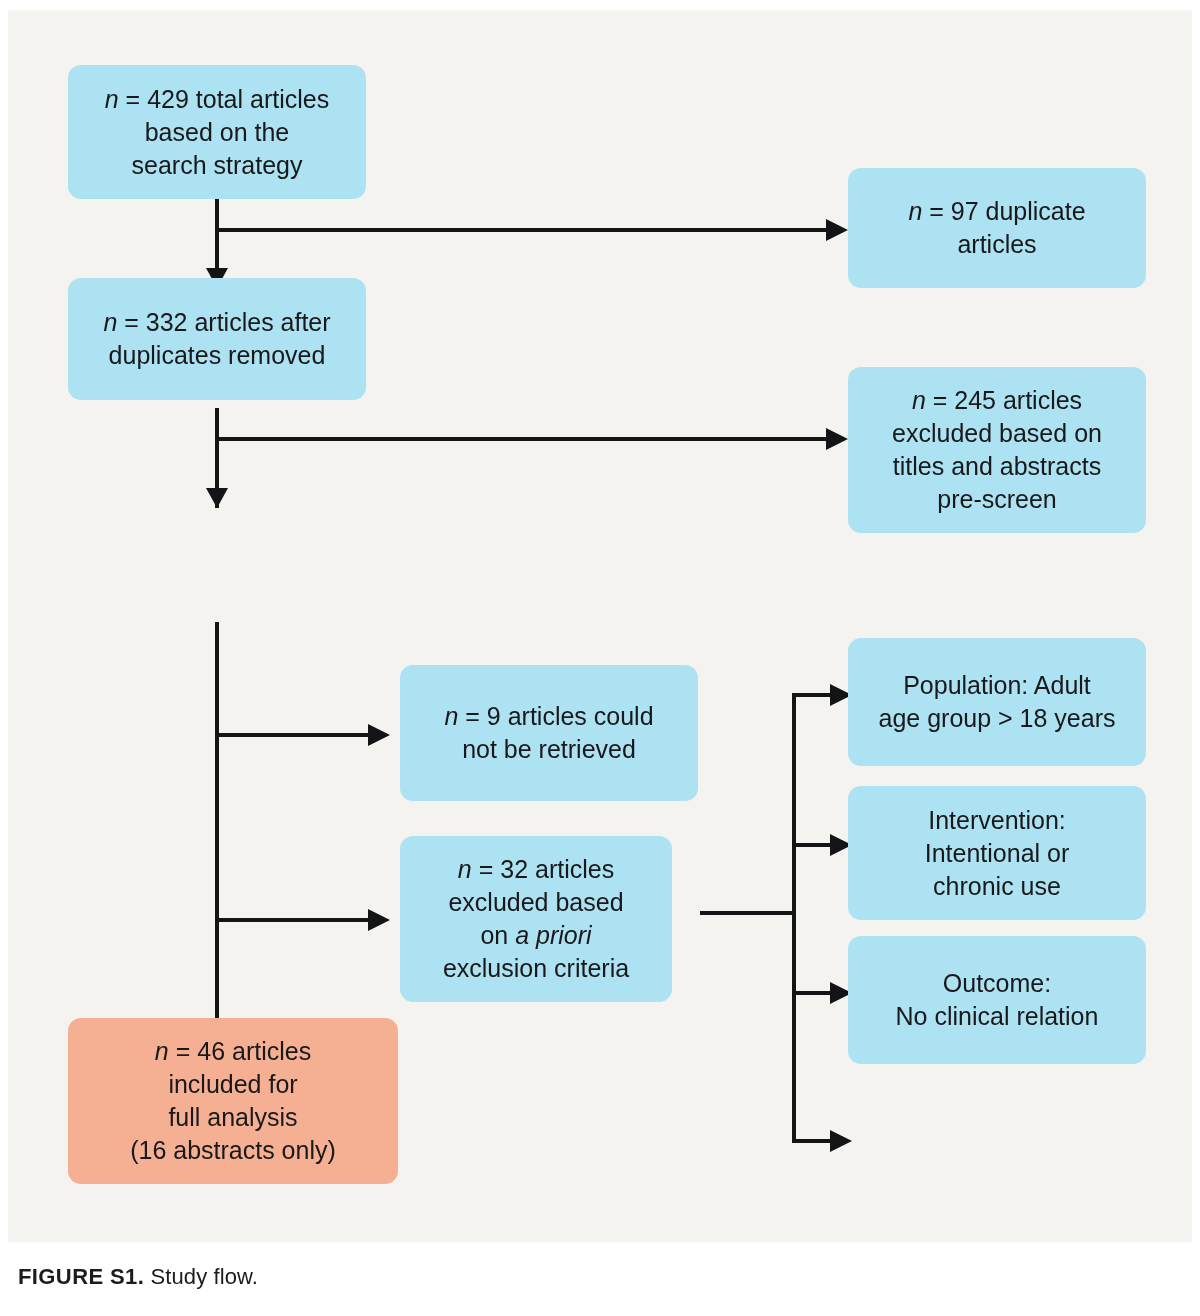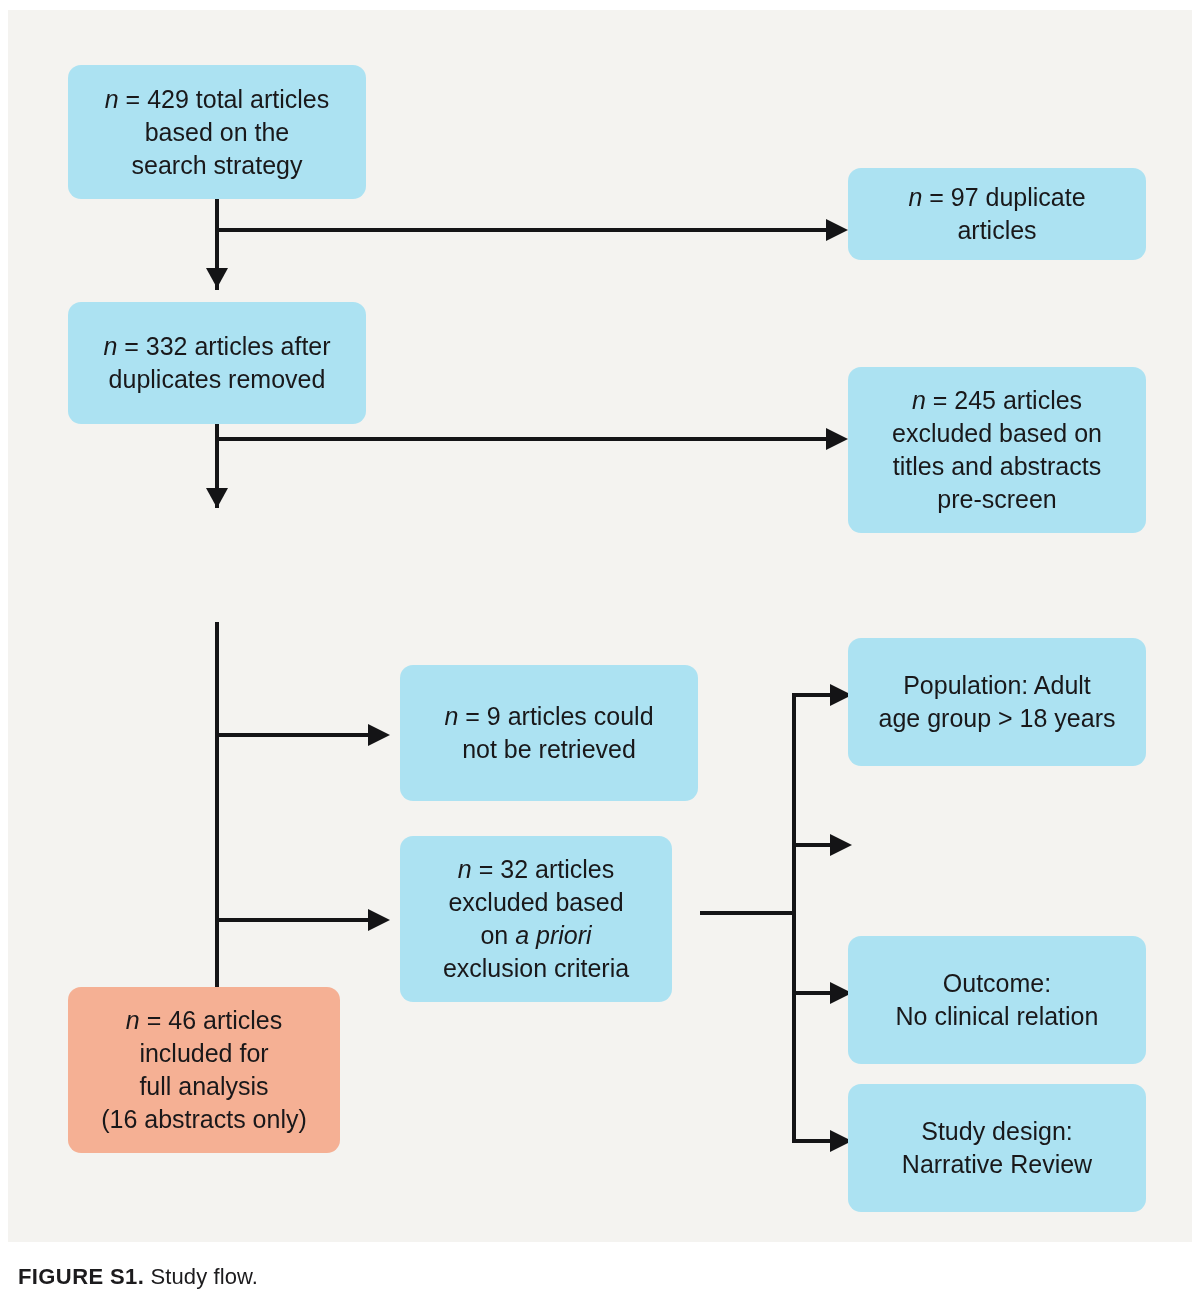--- a/index.html
+++ b/index.html
@@ -116,56 +116,56 @@
   <div class="hline" style="left:784px; top:981px; width:50px;"></div>
   <div class="arrow-right" style="left:822px; top:972px;"></div>
 
   <div class="hline" style="left:784px; top:1129px; width:50px;"></div>
   <div class="arrow-right" style="left:822px; top:1120px;"></div>
 
   <div class="node blue" style="left:60px; top:55px; width:298px; height:134px;">
     <span class="txt"><span class="ital">n</span><span> = 429 total articles</span><br><span>based on the</span><br><span>search strategy</span></span>
   </div>
 
-  <div class="node blue" style="left:840px; top:158px; width:298px; height:92px;">
+  <div class="node blue" style="left:840px; top:158px; width:298px; height:120px;">
     <span class="txt"><span class="ital">n</span><span> = 97 duplicate</span><br><span>articles</span></span>
   </div>
 
-  <div class="node blue" style="left:60px; top:292px; width:298px; height:122px;">
+  <div class="node blue" style="left:60px; top:268px; width:298px; height:122px;">
     <span class="txt"><span class="ital">n</span><span> = 332 articles after</span><br><span>duplicates removed</span></span>
   </div>
 
   <div class="node blue" style="left:840px; top:357px; width:298px; height:166px;">
     <span class="txt"><span class="ital">n</span><span> = 245 articles</span><br><span>excluded based on</span><br><span>titles and abstracts</span><br><span>pre-screen</span></span>
   </div>
 
 
   <div class="node blue" style="left:392px; top:655px; width:298px; height:136px;">
     <span class="txt"><span class="ital">n</span><span> = 9 articles could</span><br><span>not be retrieved</span></span>
   </div>
 
   <div class="node blue" style="left:392px; top:826px; width:272px; height:166px;">
     <span class="txt"><span class="ital">n</span><span> = 32 articles</span><br><span>excluded based</span><br><span>on </span><span class="ital">a priori</span><br><span>exclusion criteria</span></span>
   </div>
 
-  <div class="node salmon" style="left:60px; top:977px; width:272px; height:166px;">
+  <div class="node salmon" style="left:60px; top:1008px; width:330px; height:166px;">
     <span class="txt"><span class="ital">n</span><span> = 46 articles</span><br><span>included for</span><br><span>full analysis</span><br><span>(16 abstracts only)</span></span>
   </div>
 
   <div class="node blue" style="left:840px; top:628px; width:298px; height:128px;">
     <span class="txt"><span>Population: Adult</span><br><span>age group &gt; 18 years</span></span>
   </div>
 
+  <div class="node blue" style="left:840px; top:776px; width:298px; height:134px;">
+    <span class="txt"><span>Intervention:</span><br><span>Intentional or</span><br><span>chronic use</span></span>
+  </div>
 
   <div class="node blue" style="left:840px; top:926px; width:298px; height:128px;">
     <span class="txt"><span>Outcome:</span><br><span>No clinical relation</span></span>
   </div>
 
-  <div class="node blue" style="left:840px; top:1074px; width:298px; height:128px;">
-    <span class="txt"><span>Study design:</span><br><span>Narrative Review</span></span>
-  </div>
 
 </div>
 
 <div id="caption">
   <span class="cap-label">FIGURE S1.</span>
   <span>Study flow.</span>
 </div>
 
 </body></html>

